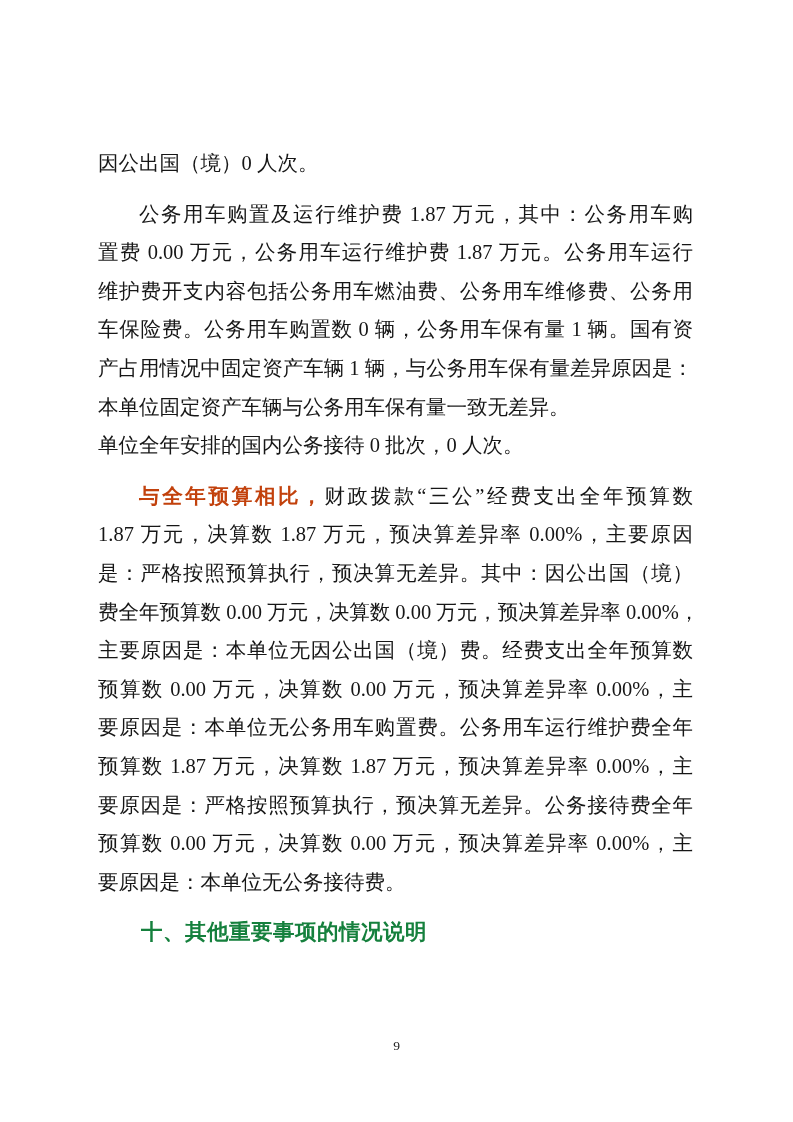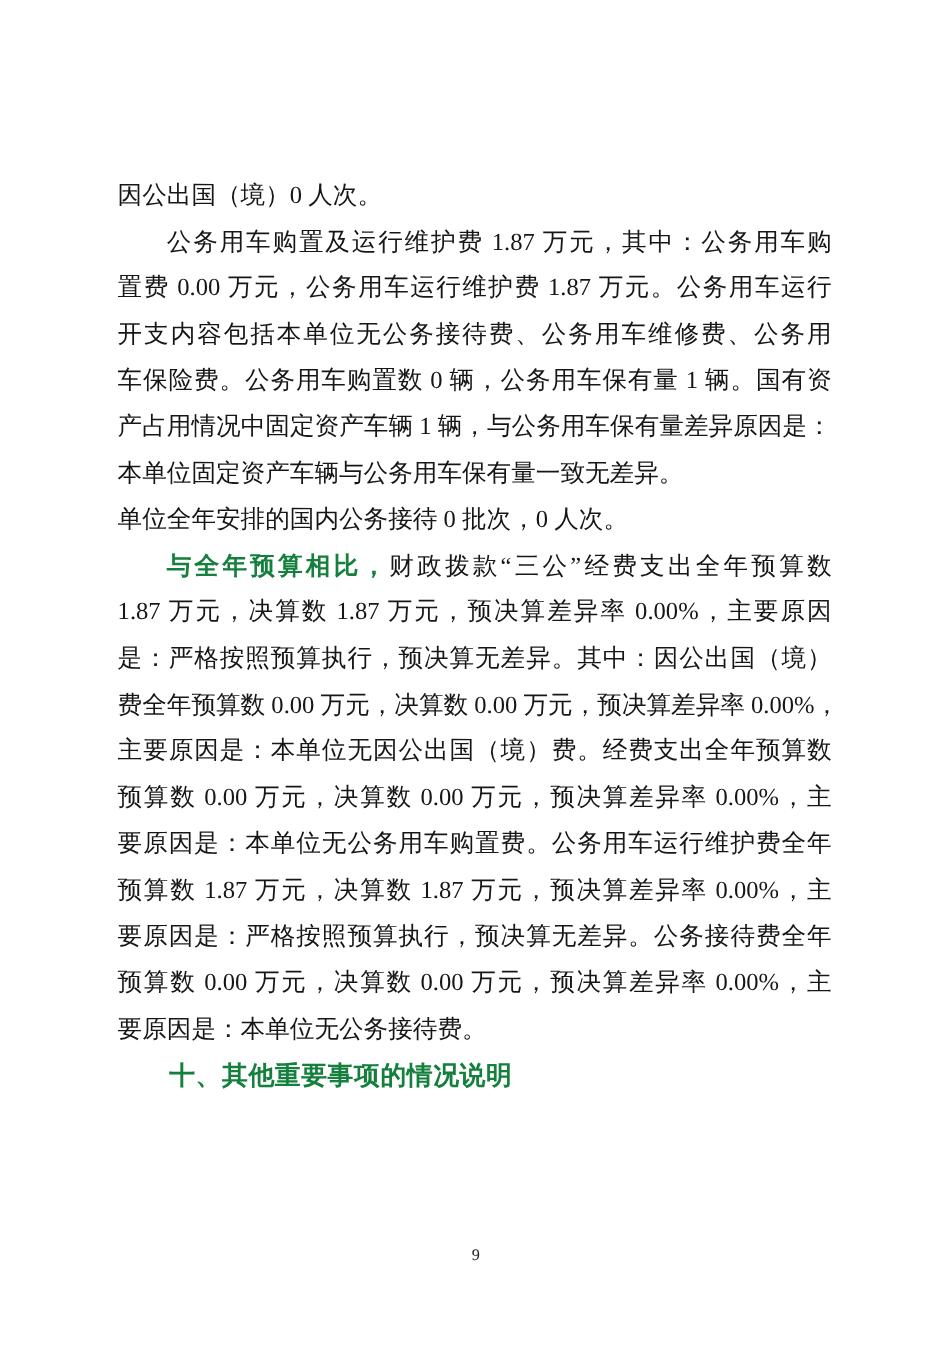--- a/index.html
+++ b/index.html
@@ -34,53 +34,54 @@
     white-space: nowrap;
   }
   
   .line.j {
     text-align: justify;
     text-align-last: justify;
   }
   
   .line.i {
     text-indent: 2em;
+    margin-top: 12px;
   }
   
   .line.h {
     font-family: "Liberation Sans", "DejaVu Sans", sans-serif;
     font-weight: 700;
     font-size: 21.5px;
     color: #15803d;
     letter-spacing: 0.5px;
   }
   .lead {
     font-weight: 700;
-    color: #15803d;
+    color: #c2410c;
   }
   .page-number {
     position: absolute;
     left: 0;
     top: 1038px;
     width: 793px;
     text-align: center;
     font-size: 13.5px;
     color: #222222;
     font-family: "Liberation Serif", "DejaVu Serif", serif;
   }
 </style>
 </head>
 <body>
 
 <div class="page">
   <div class="text-block">
       <div class="line">因公出国（境）0 人次。</div>
       <div class="line j i">公务用车购置及运行维护费 1.87 万元，其中：公务用车购</div>
       <div class="line j">置费 0.00 万元，公务用车运行维护费 1.87 万元。公务用车运行</div>
-      <div class="line j">开支内容包括本单位无公务接待费、公务用车维修费、公务用</div>
+      <div class="line j">维护费开支内容包括公务用车燃油费、公务用车维修费、公务用</div>
       <div class="line j">车保险费。公务用车购置数 0 辆，公务用车保有量 1 辆。国有资</div>
       <div class="line j">产占用情况中固定资产车辆 1 辆，与公务用车保有量差异原因是：</div>
       <div class="line">本单位固定资产车辆与公务用车保有量一致无差异。</div>
       <div class="line">单位全年安排的国内公务接待 0 批次，0 人次。</div>
       <div class="line j i"><span class="lead">与全年预算相比，</span><span>财政拨款“三公”经费支出全年预算数</span></div>
       <div class="line j">1.87 万元，决算数 1.87 万元，预决算差异率 0.00%，主要原因</div>
       <div class="line j">是：严格按照预算执行，预决算无差异。其中：因公出国（境）</div>
       <div class="line j">费全年预算数 0.00 万元，决算数 0.00 万元，预决算差异率 0.00%，</div>
       <div class="line j">主要原因是：本单位无因公出国（境）费。经费支出全年预算数</div>
       <div class="line j">预算数 0.00 万元，决算数 0.00 万元，预决算差异率 0.00%，主</div>

